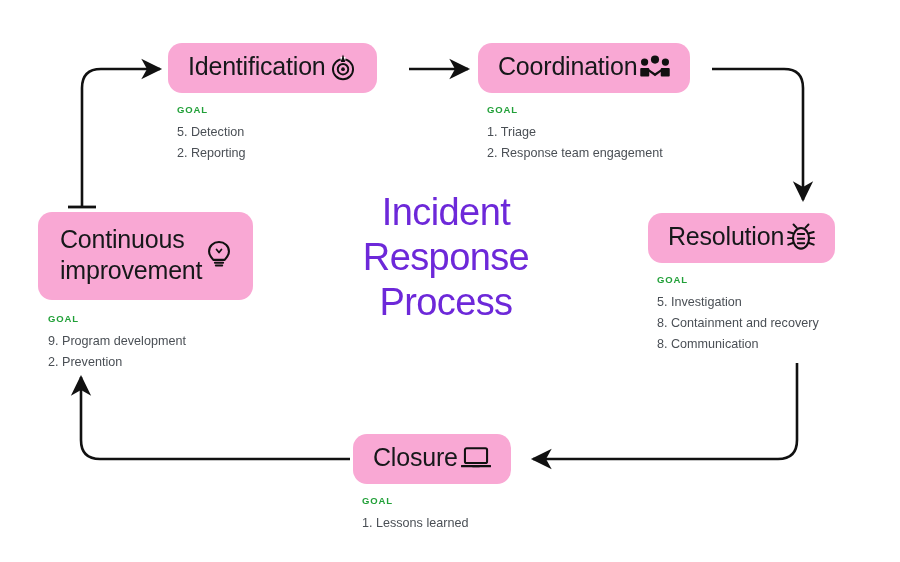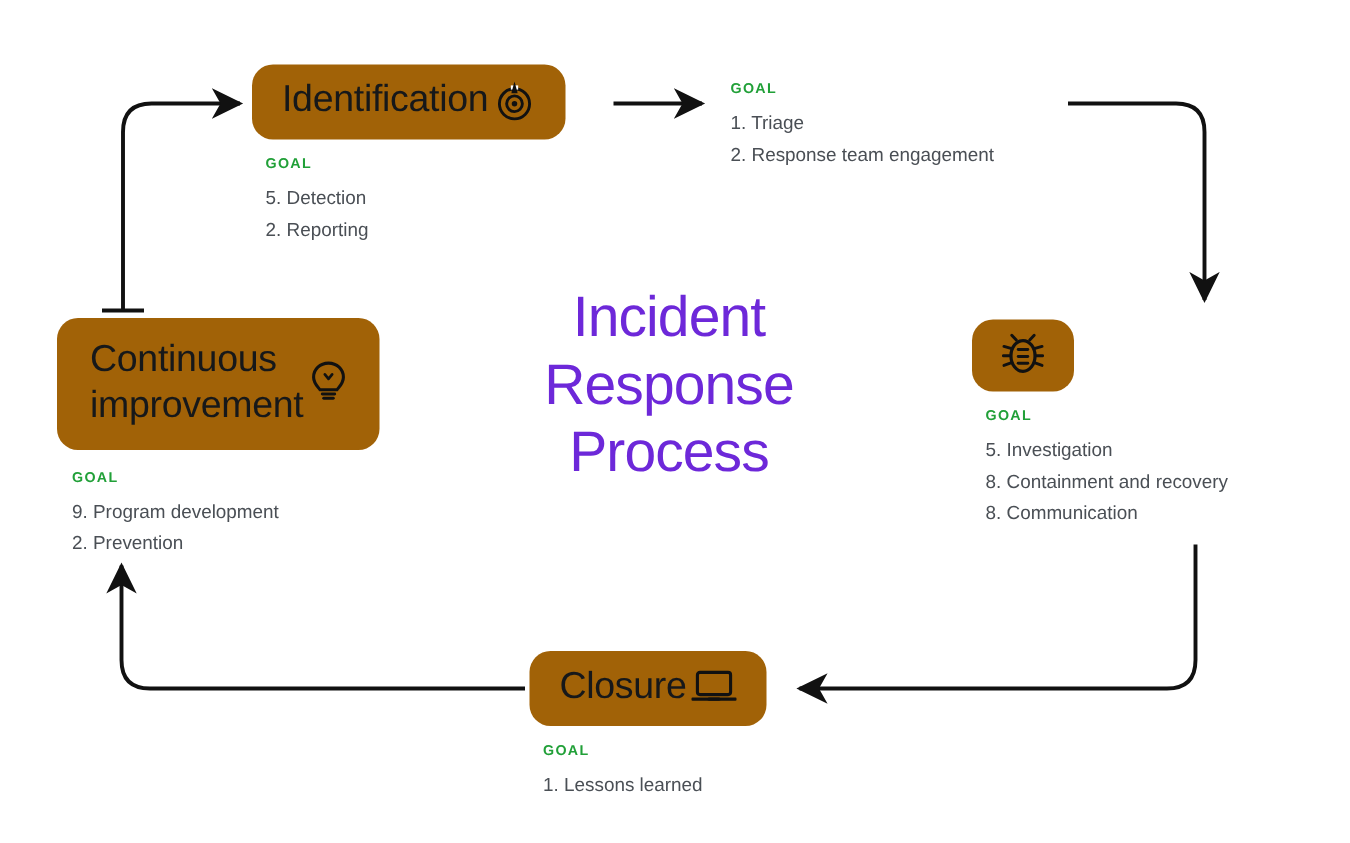--- a/index.html
+++ b/index.html
@@ -34,21 +34,21 @@
 
   
   .stage {
     position: absolute;
   }
 
   .pill {
     display: inline-flex;
     align-items: center;
     gap: 3px;
-    background: #a16207;
+    background: #f9a8d4;
     border-radius: 14px;
     padding: 9px 20px 11px 20px;
     box-sizing: border-box;
   }
 
   .pill-title {
     font-size: 25px;
     line-height: 1.18;
     letter-spacing: -0.2px;
     color: #16181a;
@@ -154,29 +154,43 @@
       </span>
     </div>
     <div class="goals">
       <div class="goal-label">GOAL</div>
       <div class="goal-item">5. Detection</div>
       <div class="goal-item">2. Reporting</div>
     </div>
   </div>
 
   <div class="stage" id="stage-coordination">
+    <div class="pill">
+      <span class="pill-title">Coordination</span>
+      <span class="pill-icon">
+        <svg width="30" height="26" viewBox="0 0 34 28" xmlns="http://www.w3.org/2000/svg">
+          <circle cx="17" cy="5.6" r="4.6" fill="#111"></circle>
+          <circle cx="5.2" cy="8.4" r="4.1" fill="#111"></circle>
+          <circle cx="28.8" cy="8.4" r="4.1" fill="#111"></circle>
+          <rect x="0.3" y="15.2" width="10.2" height="9.6" rx="1.2" fill="#111"></rect>
+          <rect x="23.5" y="15.2" width="10.2" height="9.6" rx="1.2" fill="#111"></rect>
+          <path d="M9.0 15.6 L17 21.2 L25 15.6 L25 18.4 L17 24.6 L9.0 18.4 Z" fill="#111"></path>
+        </svg>
+      </span>
+    </div>
     <div class="goals">
       <div class="goal-label">GOAL</div>
       <div class="goal-item">1. Triage</div>
       <div class="goal-item">2. Response team engagement</div>
     </div>
   </div>
 
   <div class="stage" id="stage-resolution">
     <div class="pill">
+      <span class="pill-title">Resolution</span>
       <span class="pill-icon">
         <svg width="28" height="28" viewBox="0 0 30 30" xmlns="http://www.w3.org/2000/svg">
           <g stroke="#111" stroke-width="2.1" stroke-linecap="round" fill="none">
             <path d="M10.2 5.0 L7.0 1.6"></path>
             <path d="M19.8 5.0 L23.0 1.6"></path>
             <path d="M6.4 11.0 L1.4 9.6"></path>
             <path d="M23.6 11.0 L28.6 9.6"></path>
             <path d="M6.0 16.2 L1.0 16.2"></path>
             <path d="M24.0 16.2 L29.0 16.2"></path>
             <path d="M6.4 21.4 L1.4 23.2"></path>

